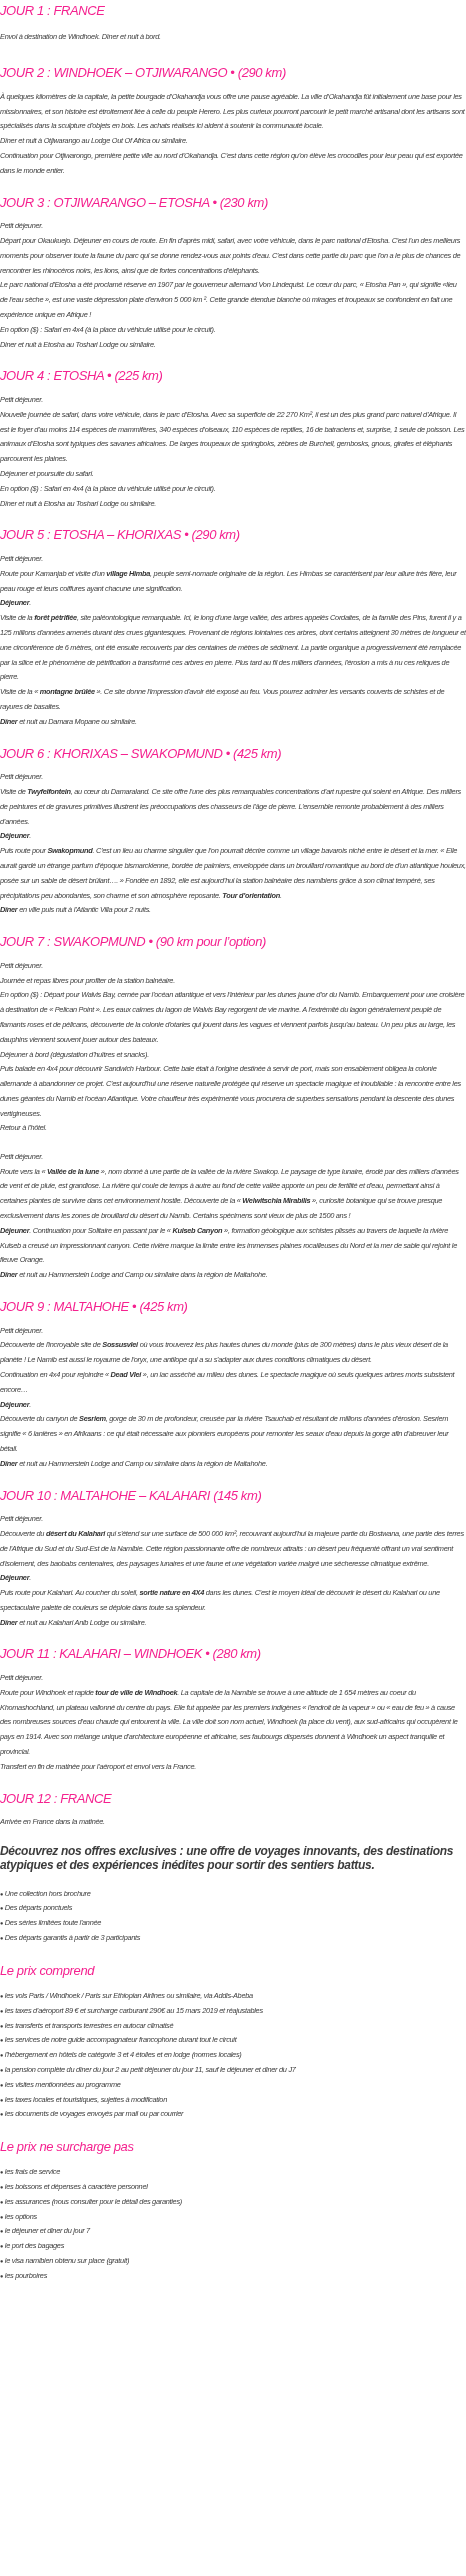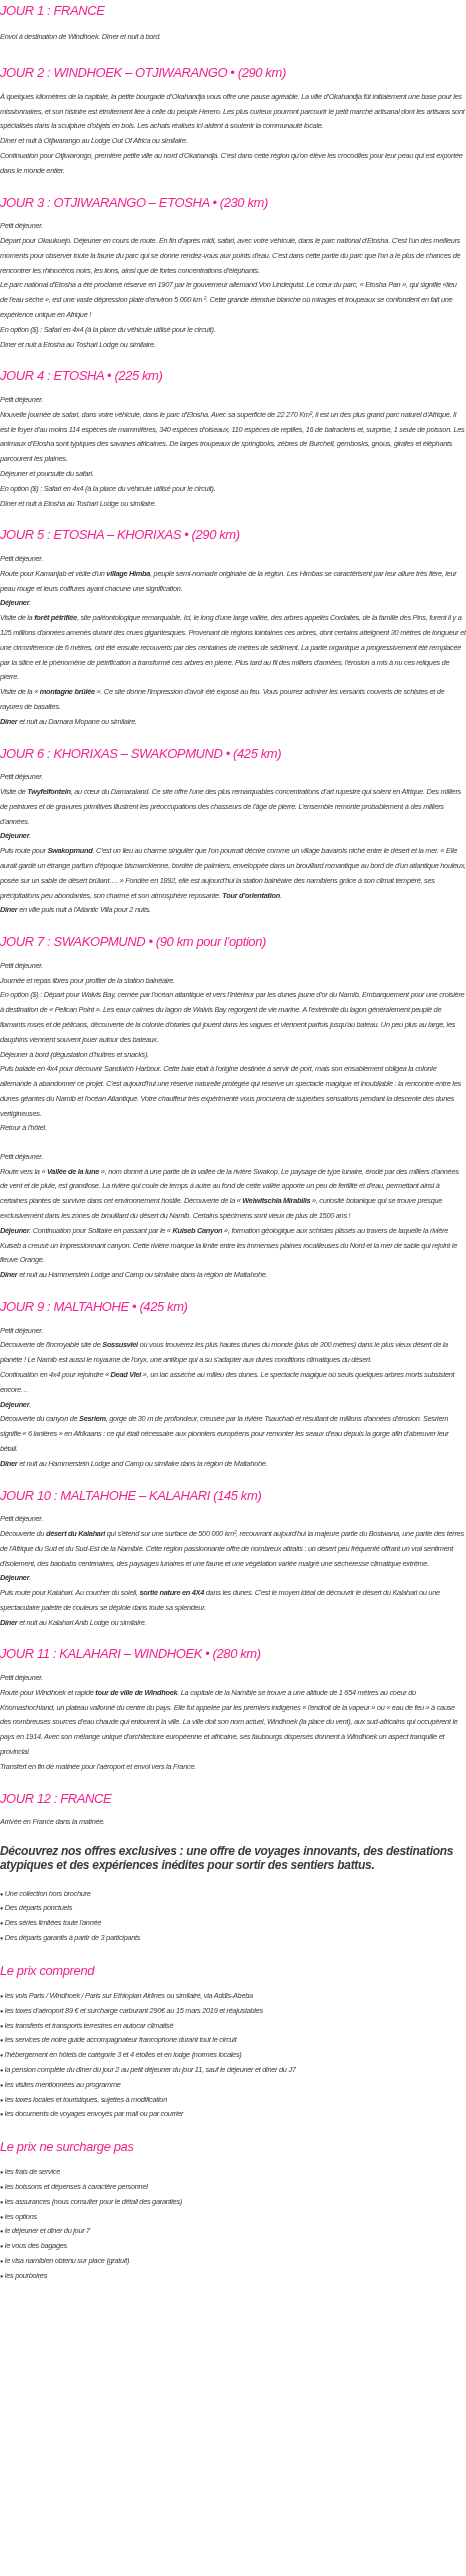--- a/index.html
+++ b/index.html
@@ -196,19 +196,19 @@
   </section>
 
   <section class="section">
     <h2>Le prix ne surcharge pas</h2>
     <ul>
         <li><span class="bullet">●</span><span>les frais de service</span></li>
         <li><span class="bullet">●</span><span>les boissons et dépenses à caractère personnel</span></li>
         <li><span class="bullet">●</span><span>les assurances (nous consulter pour le détail des garanties)</span></li>
         <li><span class="bullet">●</span><span>les options</span></li>
         <li><span class="bullet">●</span><span>le déjeuner et diner du jour 7</span></li>
-        <li><span class="bullet">●</span><span>le vous des bagages</span></li>
+        <li><span class="bullet">●</span><span>le port des bagages</span></li>
         <li><span class="bullet">●</span><span>le visa namibien obtenu sur place (gratuit)</span></li>
         <li><span class="bullet">●</span><span>les pourboires</span></li>
       </ul>
   </section>
 </div>
 
 
 </body></html>

